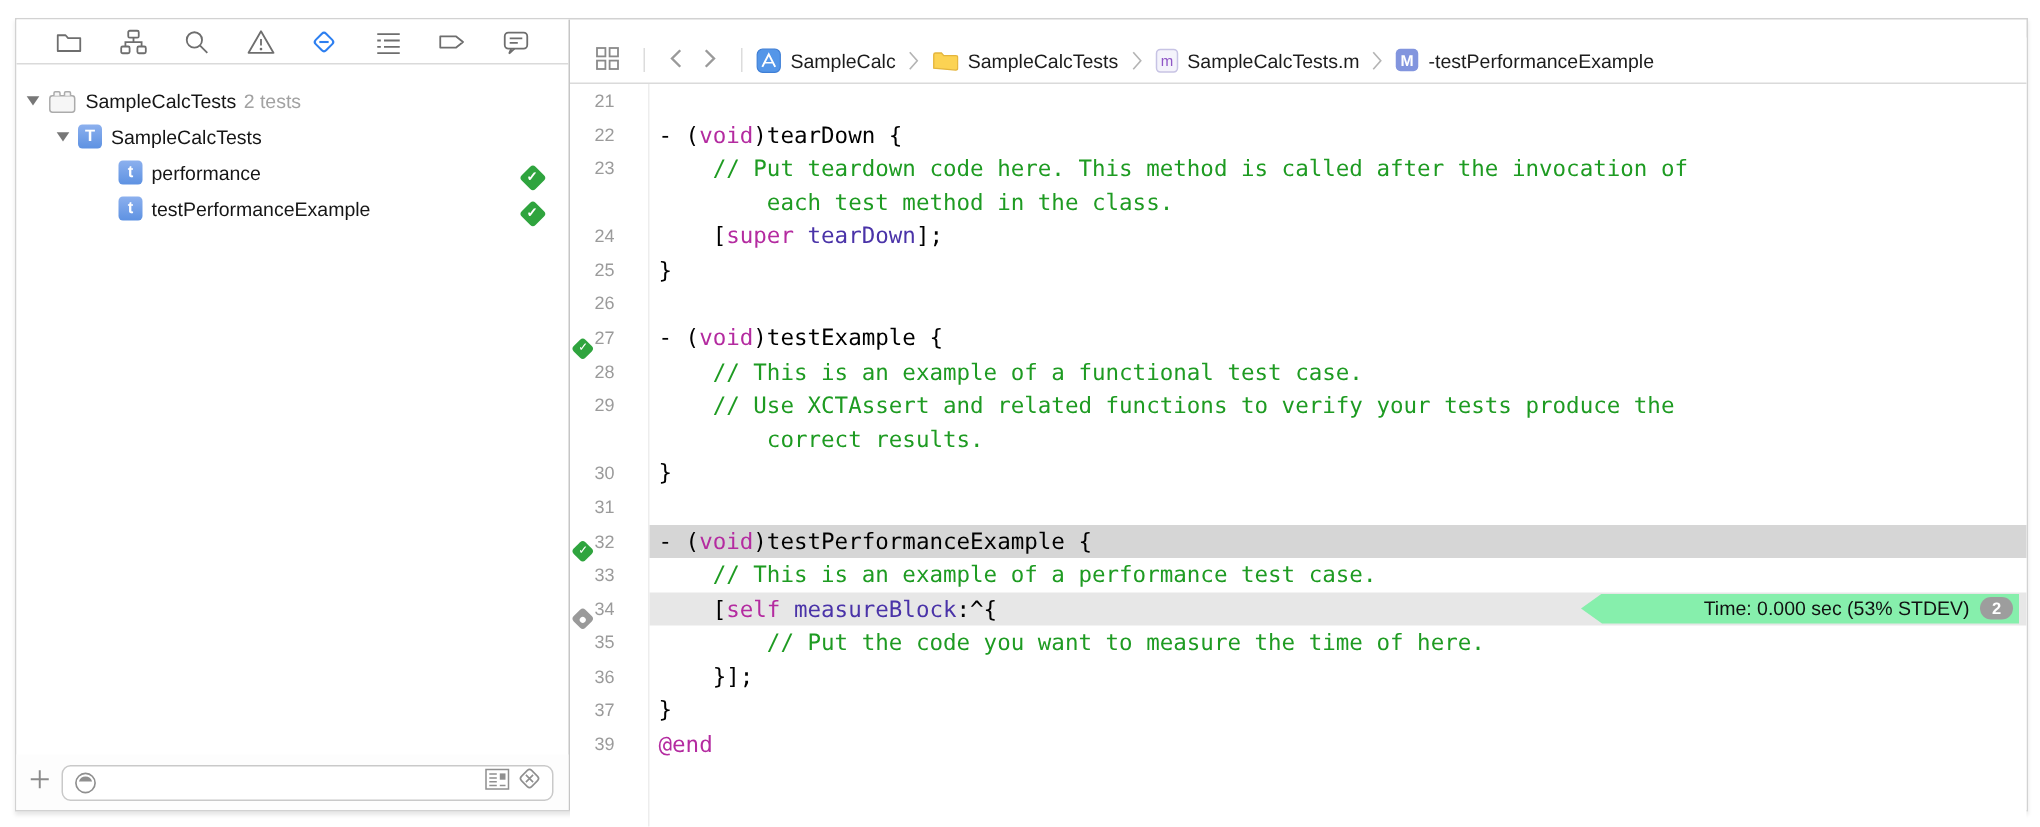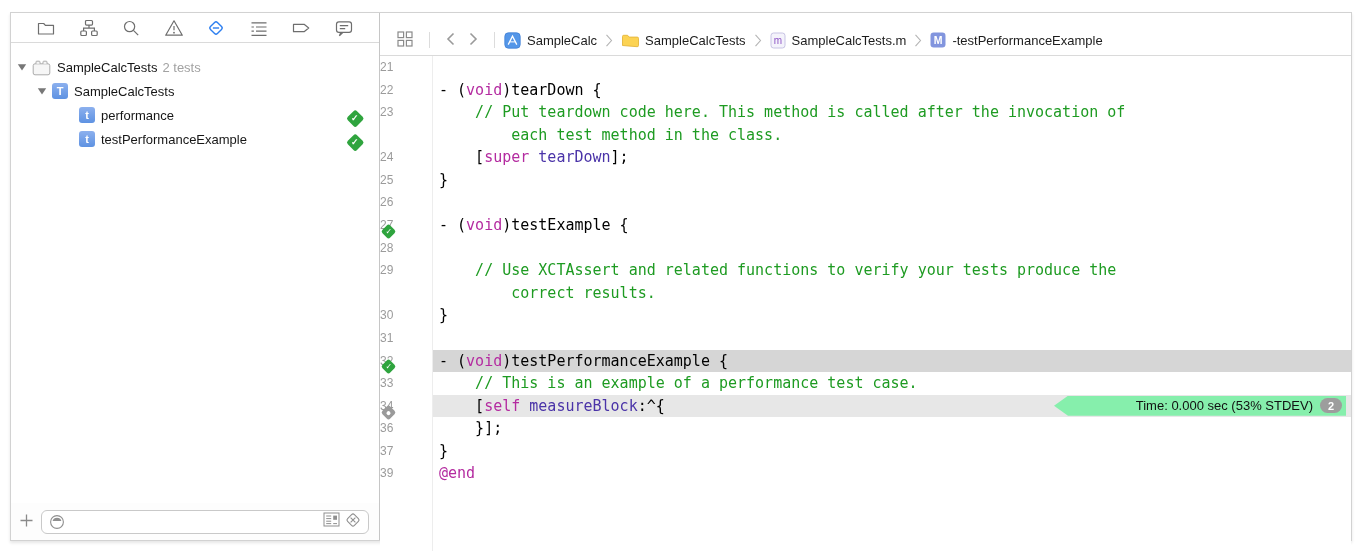--- a/index.html
+++ b/index.html
@@ -40,21 +40,21 @@
   .jb-chev{display:inline-flex;padding:0 6px;}
   .crumb{display:inline-flex;align-items:center;}
   .crumb .icn{display:inline-flex;margin-right:6px;}
   .crumb-sep{display:inline-flex;margin:0 8px;}
   .code{position:absolute;left:0;right:0;top:31px;bottom:0;font-family:"DejaVu Sans Mono",monospace;font-size:15px;}
   .gutter-sep{position:absolute;left:52px;top:0;bottom:0;width:1px;background:#ededed;}
   .row{position:relative;height:22.59px;}
   .hl{position:absolute;left:53px;right:0;top:0;bottom:0;}
   .hl-strong{background:#d6d6d6;}
   .hl-light{background:#e7e7e7;}
-  .gnum{position:absolute;left:0;width:46px;text-align:left;color:#9b9b9b;font-size:12px;
+  .gnum{position:absolute;left:0;width:46px;text-align:center;color:#9b9b9b;font-size:12px;
         font-family:"Liberation Sans",sans-serif;line-height:22.59px;}
   .gicon{position:absolute;left:3px;top:5.5px;}
   .codetext{position:absolute;left:59px;line-height:22.59px;white-space:pre;}
   .seg-p{color:#000;}
   .seg-k{color:#b42ba0;}
   .seg-c{color:#1e9b22;}
   .seg-f{color:#4a33a8;}
   .perf-badge{position:absolute;right:5px;top:1px;height:20px;width:292px;box-sizing:border-box;background:#86efac;
               display:flex;align-items:center;justify-content:flex-end;padding-right:4px;
               clip-path:polygon(0 50%,14px 0,100% 0,100% 100%,14px 100%);
@@ -302,20 +302,21 @@
           </div>
           <div class="row">
             <div class="gnum">27</div>
             <span class="gicon"><span class="diamond green">
                 <span class="mark">✓</span>
               </span></span>
             <div class="codetext"><span class="seg-p">- (</span><span class="seg-k">void</span><span class="seg-p">)testExample {</span></div>
           </div>
           <div class="row">
             <div class="gnum">28</div>
+            <div class="codetext"><span class="seg-c">    // This is an example of a functional test case.</span></div>
           </div>
           <div class="row">
             <div class="gnum">29</div>
             <div class="codetext"><span class="seg-c">    // Use XCTAssert and related functions to verify your tests produce the</span></div>
           </div>
           <div class="row">
             <div class="gnum"></div>
             <div class="codetext"><span class="seg-c">        correct results.</span></div>
           </div>
           <div class="row">
@@ -344,20 +345,24 @@
             <span class="gicon"><span class="diamond gray">
                 <span class="dotmark"></span>
               </span></span>
             <div class="codetext"><span class="seg-p">    [</span><span class="seg-k">self</span><span class="seg-p"> </span><span class="seg-f">measureBlock</span><span class="seg-p">:^{</span></div>
             <div class="perf-badge">
               <span>Time: 0.000 sec (53% STDEV)</span>
               <span class="perf-pill">2</span>
             </div>
           </div>
           <div class="row">
+            <div class="gnum">35</div>
+            <div class="codetext"><span class="seg-c">        // Put the code you want to measure the time of here.</span></div>
+          </div>
+          <div class="row">
             <div class="gnum">36</div>
             <div class="codetext"><span class="seg-p">    }];</span></div>
           </div>
           <div class="row">
             <div class="gnum">37</div>
             <div class="codetext"><span class="seg-p">}</span></div>
           </div>
           <div class="row">
             <div class="gnum">39</div>
             <div class="codetext"><span class="seg-k">@end</span></div>

